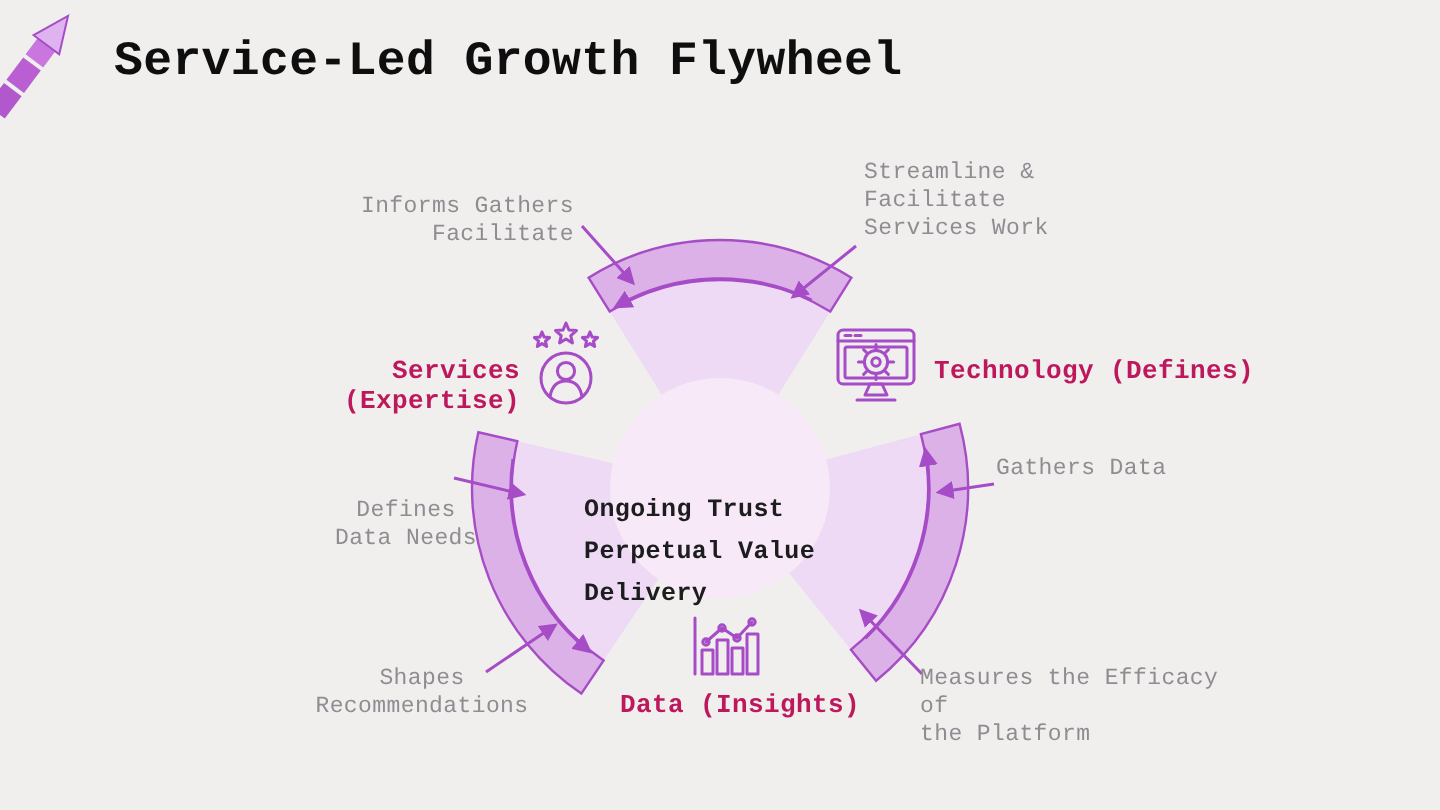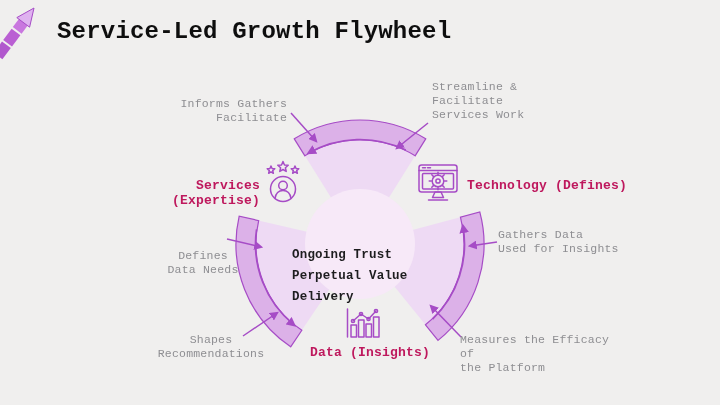--- a/index.html
+++ b/index.html
@@ -133,21 +133,20 @@
   <div class="ann a-streamline">
     <span>Streamline &amp; Facilitate</span>
     <span>Services Work</span>
   </div>
   <div class="ann a-defines">
     <span>Defines</span>
     <span>Data Needs</span>
   </div>
   <div class="ann a-gathers">
     <span>Gathers Data</span>
-    <span>Used for Insights</span>
   </div>
   <div class="ann a-measures">
     <span>Measures the Efficacy of</span>
     <span>the Platform</span>
   </div>
   <div class="ann a-shapes">
     <span>Shapes</span>
     <span>Recommendations</span>
   </div>
 

